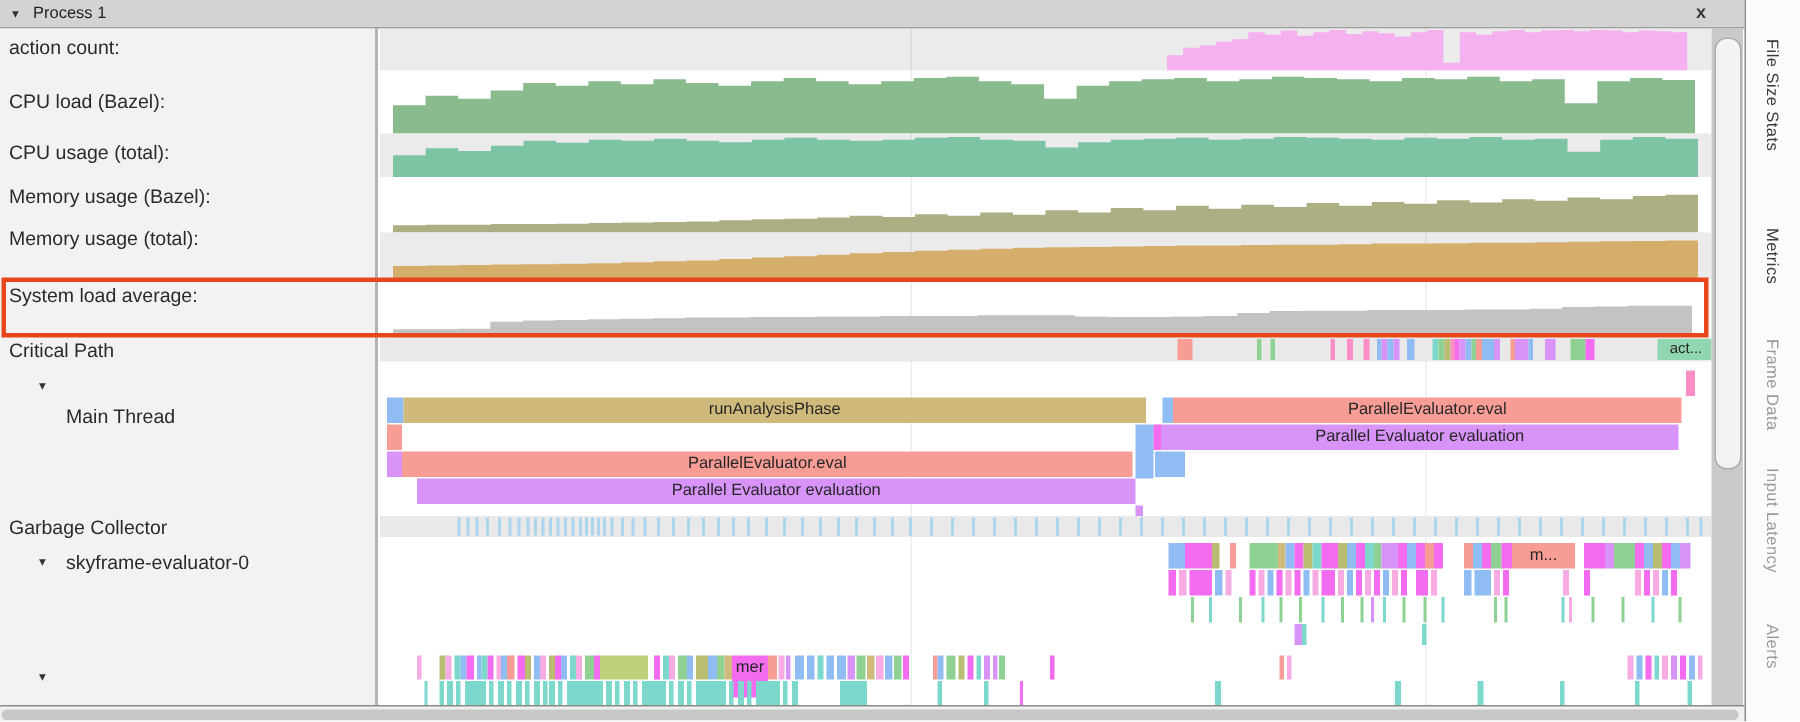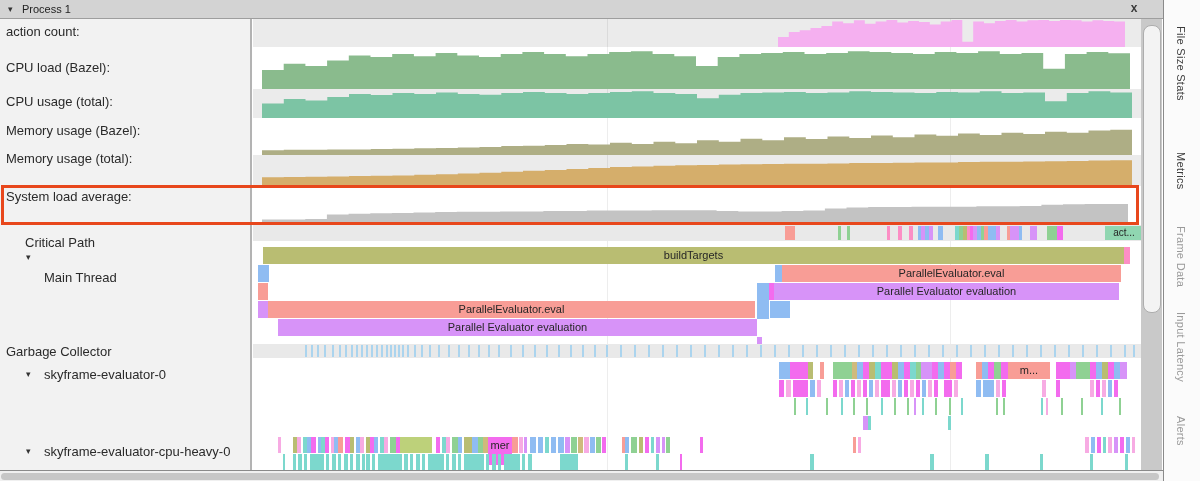--- a/index.html
+++ b/index.html
@@ -48,28 +48,27 @@
       <span class="proc-close">x</span>
     </div>
 
     <div class="labels-col" id="labels-col">
         <div class="rowlabel" style="top: 5px;">action count:</div>
         <div class="rowlabel" style="top: 41px;">CPU load (Bazel):</div>
         <div class="rowlabel" style="top: 75px;">CPU usage (total):</div>
         <div class="rowlabel" style="top: 104px;">Memory usage (Bazel):</div>
         <div class="rowlabel" style="top: 132px;">Memory usage (total):</div>
         <div class="rowlabel" style="top: 170px;">System load average:</div>
-        <div class="rowlabel" style="top: 216px; margin-left: 19px;">Critical Path</div>
+        <div class="rowlabel" style="top: 207px;">Critical Path</div>
         <div class="thread-tri" style="top: 233px;">▾</div>
         <div class="thread-label" style="top: 231px; margin-top: 20px;">Main Thread</div>
         <div class="rowlabel" style="top: 325px;">Garbage Collector</div>
         <div class="thread-tri" style="top: 350px;">▾</div>
         <div class="thread-label" style="top: 348px;">skyframe-evaluator-0</div>
         <div class="thread-tri" style="top: 427px;">▾</div>
-        <div class="thread-label" style="top: 425px;">skyframe-evaluator-cpu-heavy-0</div>
       </div>
     <div class="col-divider"></div>
     <div class="tracks" id="tracks">
         <div class="rowbg" style="top: -1px; height: 29px; background: rgb(235, 235, 235);"></div>
         <div class="rowbg" style="top: 28px; height: 42px; background: rgb(255, 255, 255);"></div>
         <div class="rowbg" style="top: 70px; height: 29px; background: rgb(235, 235, 235);"></div>
         <div class="rowbg" style="top: 99px; height: 37px; background: rgb(255, 255, 255);"></div>
         <div class="rowbg" style="top: 136px; height: 31px; background: rgb(235, 235, 235);"></div>
         <div class="rowbg" style="top: 167px; height: 39px; background: rgb(255, 255, 255);"></div>
         <div class="gridline" style="left: 354px;"></div>
@@ -115,23 +114,23 @@
         <div class="bar" style="left: 731px; top: 207px; width: 4px; height: 14px; background: rgb(248, 157, 150);"></div>
         <div class="bar" style="left: 735px; top: 207px; width: 8px; height: 14px; background: rgb(143, 188, 242);"></div>
         <div class="bar" style="left: 743px; top: 207px; width: 4px; height: 14px; background: rgb(215, 147, 248);"></div>
         <div class="bar" style="left: 754px; top: 207px; width: 3px; height: 14px; background: rgb(248, 157, 150);"></div>
         <div class="bar" style="left: 757px; top: 207px; width: 9px; height: 14px; background: rgb(215, 147, 248);"></div>
         <div class="bar" style="left: 766px; top: 207px; width: 3px; height: 14px; background: rgb(143, 188, 242);"></div>
         <div class="bar" style="left: 777px; top: 207px; width: 7px; height: 14px; background: rgb(215, 147, 248);"></div>
         <div class="bar" style="left: 794px; top: 207px; width: 10px; height: 14px; background: rgb(143, 209, 147);"></div>
         <div class="bar" style="left: 804px; top: 207px; width: 6px; height: 14px; background: rgb(243, 107, 238);"></div>
         <div class="bar" style="left: 852px; top: 207px; width: 38px; height: 14px; line-height: 14px; font-size: 10px; background: rgb(144, 214, 177);">act...</div>
-        <div class="bar" style="left: 10px; top: 228px; width: 861px; height: 17px; line-height: 17px; background: rgb(185, 189, 114);">buildTargets</div>
         <div class="bar" style="left: 871px; top: 228px; width: 6px; height: 17px; line-height: 17px; background: rgb(252, 142, 197);"></div>
         <div class="bar" style="left: 5px; top: 246px; width: 11px; height: 17px; line-height: 17px; background: rgb(143, 188, 242);"></div>
+        <div class="bar" style="left: 16px; top: 246px; width: 495px; height: 17px; line-height: 17px; background: rgb(207, 186, 124);">runAnalysisPhase</div>
         <div class="bar" style="left: 522px; top: 246px; width: 7px; height: 17px; line-height: 17px; background: rgb(143, 188, 242);"></div>
         <div class="bar" style="left: 529px; top: 246px; width: 339px; height: 17px; line-height: 17px; background: rgb(248, 157, 150);">ParallelEvaluator.eval</div>
         <div class="bar" style="left: 5px; top: 264px; width: 10px; height: 17px; line-height: 17px; background: rgb(248, 157, 150);"></div>
         <div class="bar" style="left: 504px; top: 264px; width: 12px; height: 36px; line-height: 36px; background: rgb(143, 188, 242);"></div>
         <div class="bar" style="left: 516px; top: 264px; width: 5px; height: 17px; line-height: 17px; background: rgb(243, 107, 238);"></div>
         <div class="bar" style="left: 521px; top: 264px; width: 345px; height: 17px; line-height: 17px; background: rgb(215, 147, 248);">Parallel Evaluator evaluation</div>
         <div class="bar" style="left: 5px; top: 282px; width: 10px; height: 17px; line-height: 17px; background: rgb(215, 147, 248);"></div>
         <div class="bar" style="left: 15px; top: 282px; width: 487px; height: 17px; line-height: 17px; background: rgb(248, 157, 150);">ParallelEvaluator.eval</div>
         <div class="bar" style="left: 517px; top: 282px; width: 20px; height: 17px; line-height: 17px; background: rgb(143, 188, 242);"></div>
         <div class="bar" style="left: 25px; top: 300px; width: 479px; height: 17px; line-height: 17px; background: rgb(215, 147, 248);">Parallel Evaluator evaluation</div>

